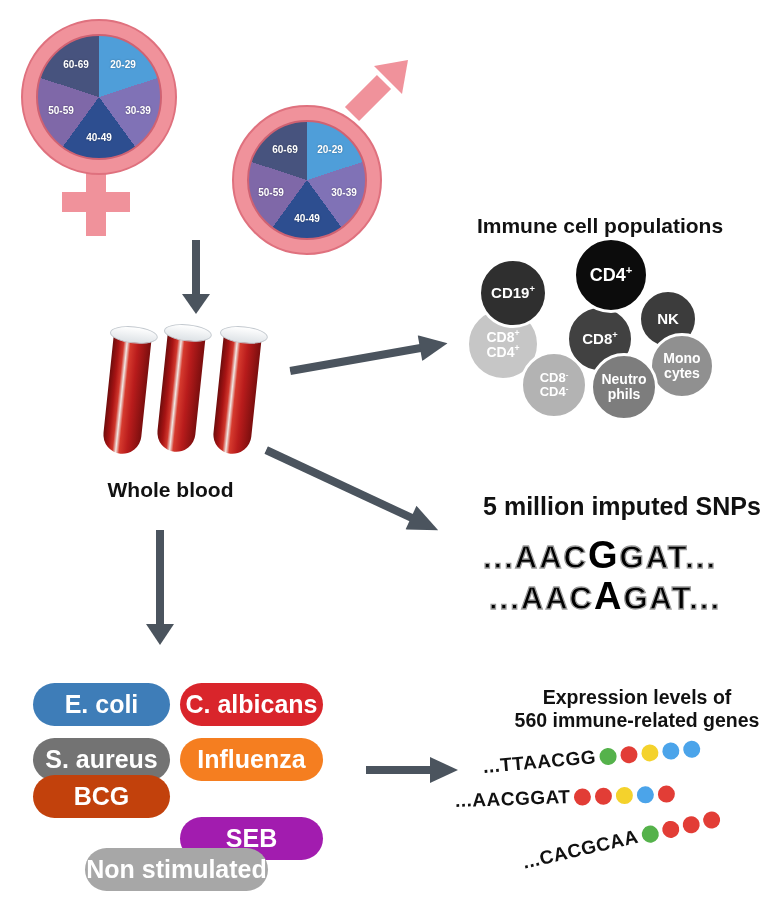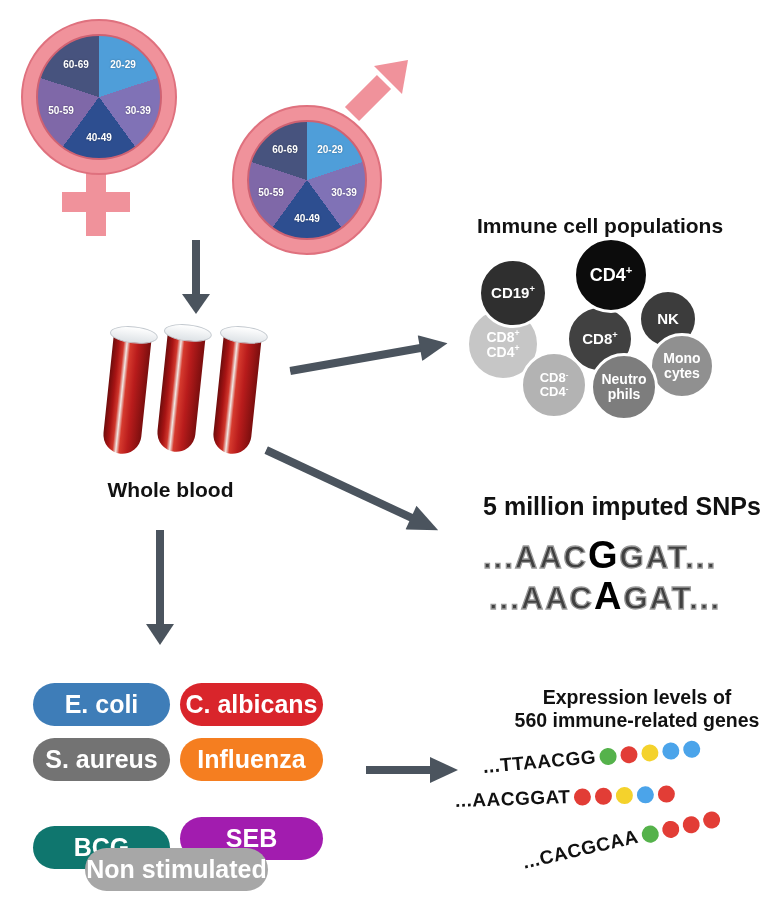--- a/index.html
+++ b/index.html
@@ -39,21 +39,21 @@
   
   .cell {
     position:absolute; border-radius:50%; border:3px solid #fff; color:#fff;
     display:flex; flex-direction:column; align-items:center; justify-content:center;
     font-weight:bold; text-align:center; line-height:1.05; box-sizing:border-box;
   }
   .cell sup { font-size:0.62em; vertical-align:super; }
 
   
   .snp-seq { position:absolute; font-weight:bold; font-size:31px; letter-spacing:2px; white-space:nowrap; }
-  .snp-gray { color:#404040; -webkit-text-stroke:1.3px #9a9a9a; }
+  .snp-gray { color:#000000; -webkit-text-stroke:1.3px #9a9a9a; }
   .snp-var  { color:#000; font-size:38px; -webkit-text-stroke:0px transparent; }
 
   
   .pill {
     position:absolute; height:43px; border-radius:22px; color:#fff; font-weight:bold; font-size:25px;
     display:flex; align-items:center; justify-content:center; white-space:nowrap;
   }
 
   
   .expr-row {
@@ -186,21 +186,21 @@
       </div>
     <div class="pill" style="left: 180px; top: 683px; width: 143px; background: rgb(217, 37, 43);">
         <span>C. albicans</span>
       </div>
     <div class="pill" style="left: 33px; top: 738px; width: 137px; background: #737373;">
         <span>S. aureus</span>
       </div>
     <div class="pill" style="left: 180px; top: 738px; width: 143px; background: rgb(245, 126, 32);">
         <span>Influenza</span>
       </div>
-    <div class="pill" style="left: 33px; top: 826px; width: 137px; background: #0f766e;">
+    <div class="pill" style="left: 33px; top: 775px; width: 137px; background: #c2410c;">
         <span>BCG</span>
       </div>
     <div class="pill" style="left: 180px; top: 817px; width: 143px; background: #a21caf;">
         <span>SEB</span>
       </div>
     <div class="pill" style="left: 85px; top: 848px; width: 183px; background: rgb(167, 167, 167);">
         <span>Non stimulated</span>
       </div>
   </div>
 

